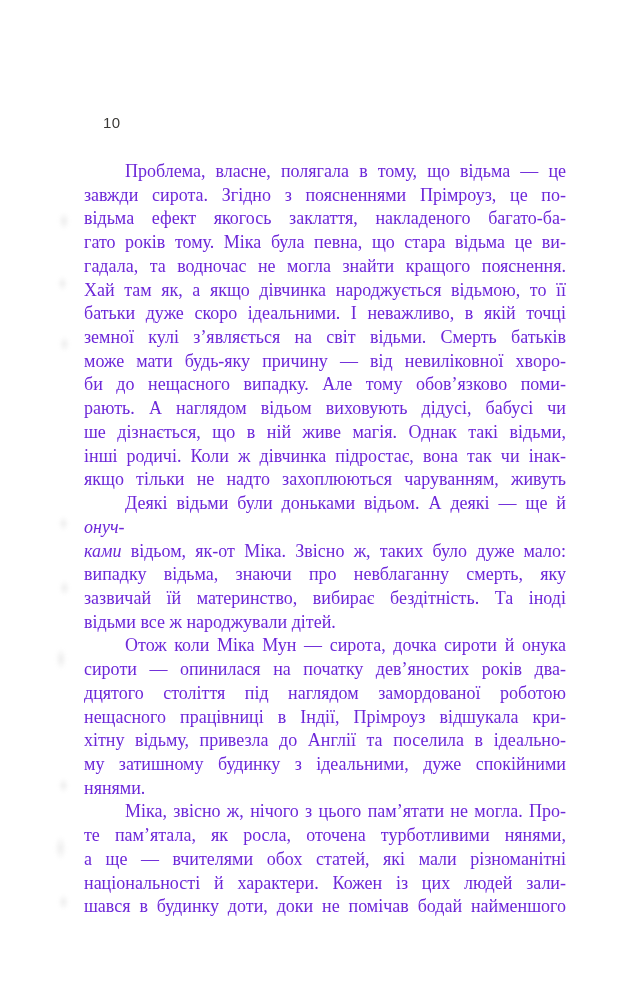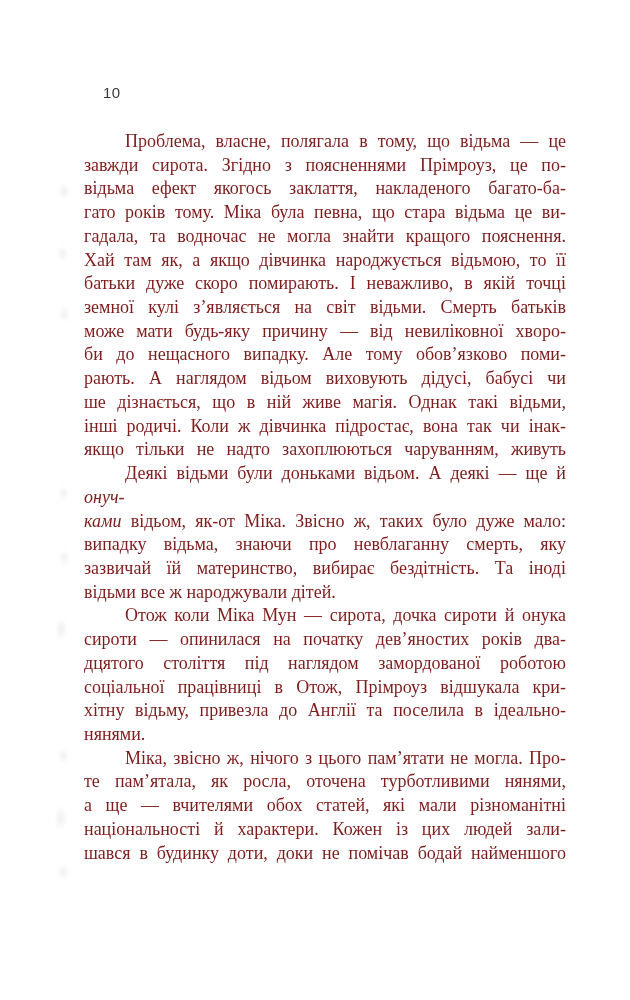--- a/index.html
+++ b/index.html
@@ -11,38 +11,39 @@
     height: 1000px;
     background: #ffffff;
     position: relative;
     overflow: hidden;
     font-family: "Liberation Serif", "DejaVu Serif", serif;
   }
   .book-page {
     position: absolute;
     inset: 0;
     background: #ffffff;
+    margin-top: 30px;
   }
   .page-number {
     position: absolute;
     left: 103px;
     top: 84px;
     font-family: "Liberation Sans", sans-serif;
     font-size: 15px;
     letter-spacing: 0.4px;
     color: #3a3936;
   }
   .body-text {
     position: absolute;
     left: 84px;
     top: 130px;
     width: 482px;
     font-size: 18px;
     line-height: 23.72px;
-    color: #7f1d1d;
+    color: #6d28d9;
     font-family: Liberation Serif, serif;
     -webkit-font-smoothing: antialiased;
   }
   .line {
     text-align: justify;
     text-align-last: justify;
     white-space: normal;
   }
   .line.ragged {
     text-align-last: left;
@@ -77,38 +78,39 @@
 <div class="book-page">
   <div class="page-number">10</div>
 
   <div class="body-text">
       <div class="line indent"><span>Проблема, власне, полягала в тому, що відьма — це</span></div>
       <div class="line"><span>завжди сирота. Згідно з поясненнями Прімроуз, це по-</span></div>
       <div class="line"><span>відьма ефект якогось заклаття, накладеного багато-ба-</span></div>
       <div class="line"><span>гато років тому. Міка була певна, що стара відьма це ви-</span></div>
       <div class="line"><span>гадала, та водночас не могла знайти кращого пояснення.</span></div>
       <div class="line"><span>Хай там як, а якщо дівчинка народжується відьмою, то її</span></div>
-      <div class="line"><span>батьки дуже скоро помирають. І неважливо, в якій точці</span></div>
+      <div class="line"><span>батьки дуже скоро ідеальними. І неважливо, в якій точці</span></div>
       <div class="line"><span>земної кулі з’являється на світ відьми. Смерть батьків</span></div>
       <div class="line"><span>може мати будь-яку причину — від невиліковної хворо-</span></div>
       <div class="line"><span>би до нещасного випадку. Але тому обов’язково поми-</span></div>
       <div class="line"><span>рають. А наглядом відьом виховують дідусі, бабусі чи</span></div>
       <div class="line"><span>ше дізнається, що в ній живе магія. Однак такі відьми,</span></div>
       <div class="line"><span>інші родичі. Коли ж дівчинка підростає, вона так чи інак-</span></div>
       <div class="line"><span>якщо тільки не надто захоплюються чаруванням, живуть</span></div>
       <div class="line indent"><span>Деякі відьми були доньками відьом. А деякі — ще й </span><span class="it">онуч-</span></div>
       <div class="line"><span class="it">ками</span><span> відьом, як-от Міка. Звісно ж, таких було дуже мало:</span></div>
       <div class="line"><span>випадку відьма, знаючи про невблаганну смерть, яку</span></div>
       <div class="line"><span>зазвичай їй материнство, вибирає бездітність. Та іноді</span></div>
       <div class="line ragged"><span>відьми все ж народжували дітей.</span></div>
       <div class="line indent"><span>Отож коли Міка Мун — сирота, дочка сироти й онука</span></div>
       <div class="line"><span>сироти — опинилася на початку дев’яностих років два-</span></div>
       <div class="line"><span>дцятого століття під наглядом замордованої роботою</span></div>
-      <div class="line"><span>соціальної працівниці в Отож, Прімроуз відшукала кри-</span></div>
+      <div class="line"><span>нещасного працівниці в Індії, Прімроуз відшукала кри-</span></div>
       <div class="line"><span>хітну відьму, привезла до Англії та поселила в ідеально-</span></div>
+      <div class="line"><span>му затишному будинку з ідеальними, дуже спокійними</span></div>
       <div class="line ragged"><span>нянями.</span></div>
       <div class="line indent"><span>Міка, звісно ж, нічого з цього пам’ятати не могла. Про-</span></div>
       <div class="line"><span>те пам’ятала, як росла, оточена турботливими нянями,</span></div>
       <div class="line"><span>а ще — вчителями обох статей, які мали різноманітні</span></div>
       <div class="line"><span>національності й характери. Кожен із цих людей зали-</span></div>
       <div class="line"><span>шався в будинку доти, доки не помічав бодай найменшого</span></div>
     </div>
 
   <div class="artifact a1"></div>
   <div class="artifact a2"></div>

